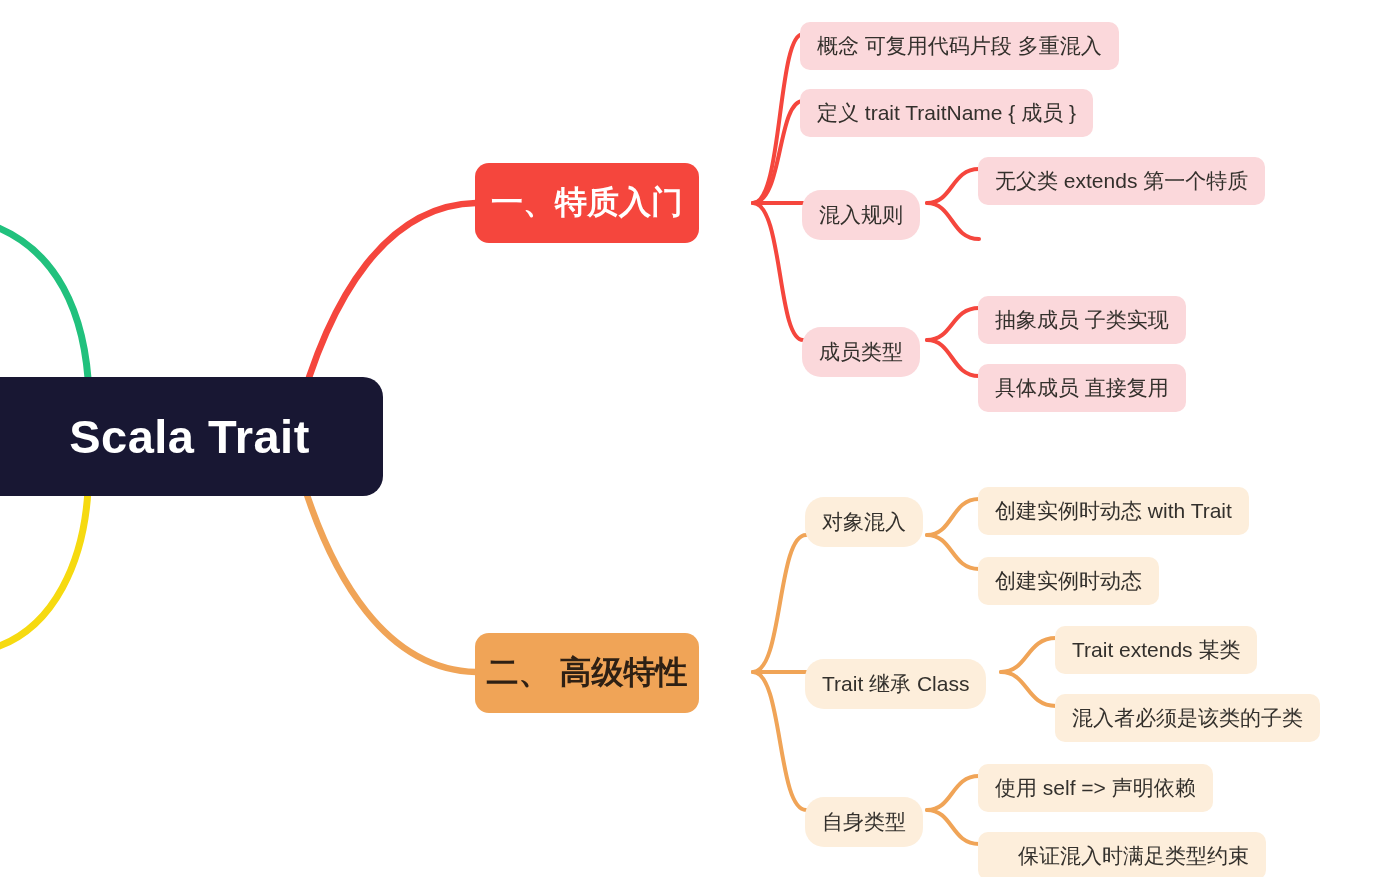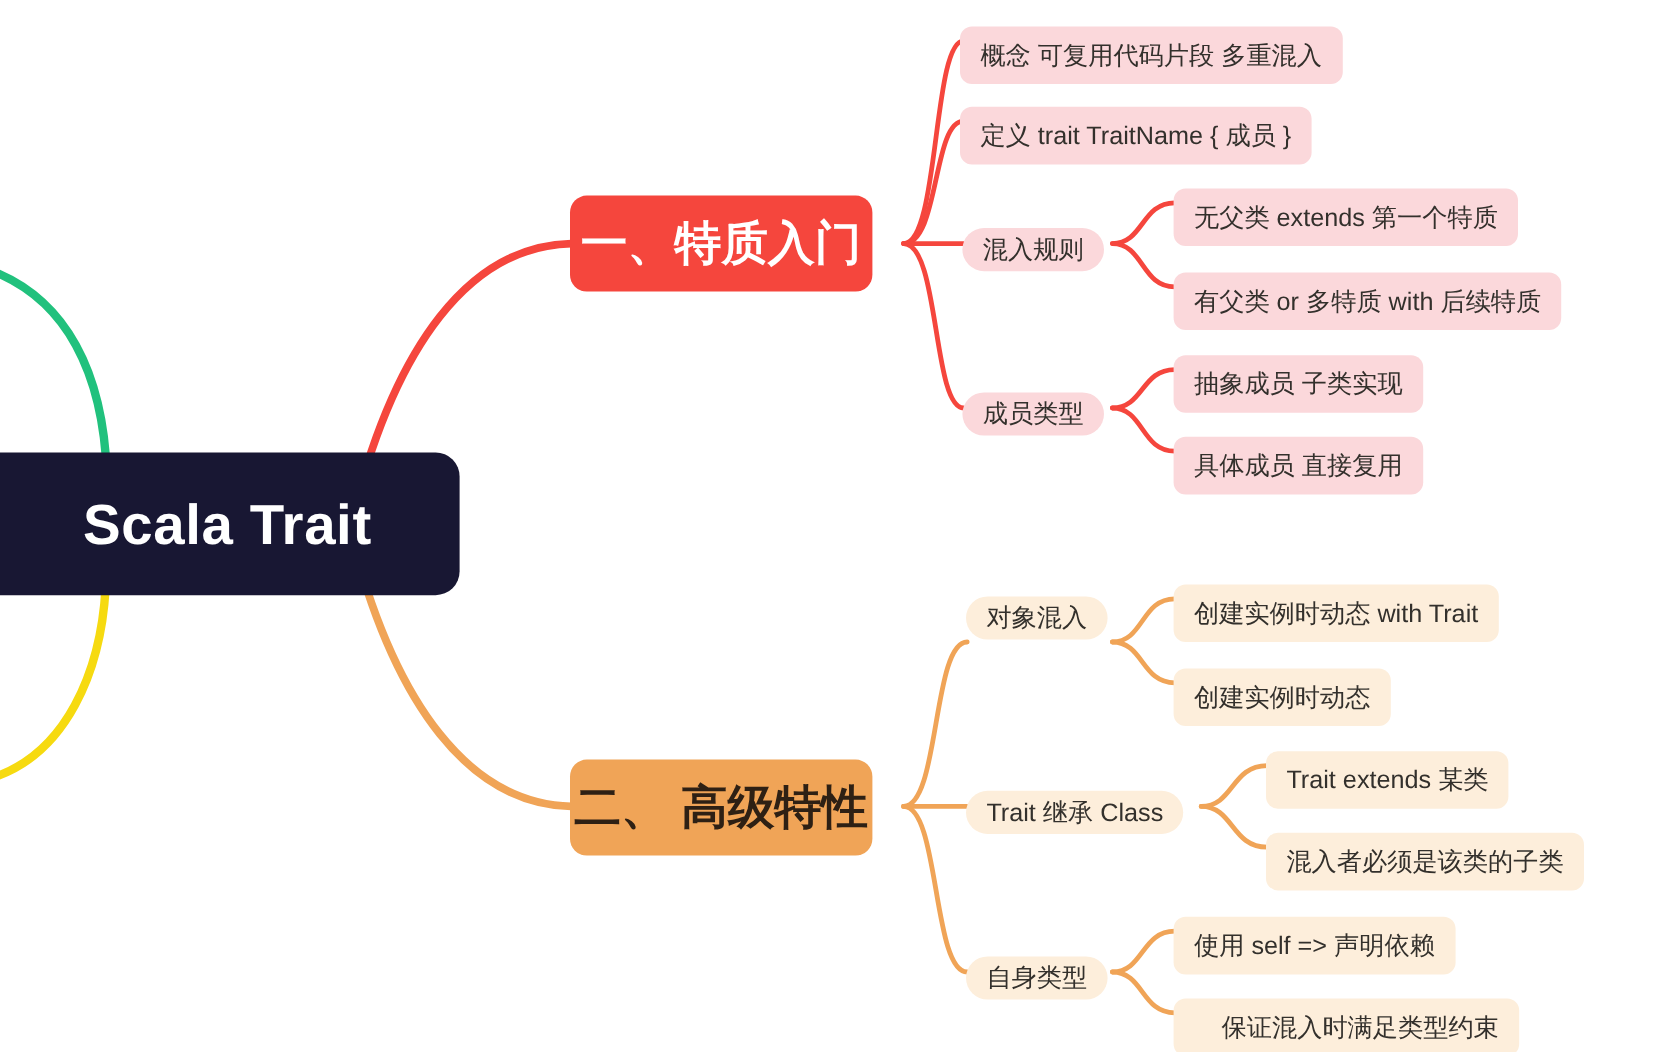--- a/index.html
+++ b/index.html
@@ -33,38 +33,38 @@
     width: 405px; height: 119px;
     background: var(--root-bg);
     color: var(--root-text);
     border-radius: 20px;
     font-size: 47px;
     font-weight: 700;
     letter-spacing: 0.5px;
     padding-left: 18px;
   }
   .branch-node {
-    width: 252px; height: 80px;
+    width: 224px; height: 80px;
     border-radius: 14px;
-    font-size: 39px;
+    font-size: 32px;
     font-weight: 600;
   }
   .branch-1 { left: 475px; top: 163px; background: var(--branch1); color: var(--branch1-text); }
   .branch-2 { left: 475px; top: 633px; background: var(--branch2); color: var(--branch2-text); }
 
   .child {
     height: 48px;
     border-radius: 10px;
     font-size: 21px;
     font-weight: 500;
     color: var(--child-text);
     padding: 0 17px;
     margin-top: 12px;
   }
-  .subtopic { height: 36px; border-radius: 19px; }
+  .subtopic { height: 50px; border-radius: 19px; }
   .pink  { background: var(--branch1-child-bg); }
   .cream { background: var(--branch2-child-bg); text-align: center; }
 </style>
 </head>
 <body>
 
 <div class="canvas">
 
   <svg class="connectors" width="1400" height="877" viewBox="0 0 1400 877">
 
@@ -102,21 +102,20 @@
   <div class="node root-node">Scala Trait</div>
 
   <div class="node branch-node branch-1">一、特质入门</div>
   <div class="node branch-node branch-2">二、 高级特性</div>
 
   <div class="node child pink" style="left:800px; top:10px;">概念 可复用代码片段 多重混入</div>
   <div class="node child pink" style="left:800px; top:77px;">定义 trait TraitName { 成员 }</div>
 
   <div class="node child subtopic pink" style="left:802px; top:178px;">混入规则</div>
   <div class="node child pink" style="left:978px; top:145px;">无父类 extends 第一个特质</div>
-  <div class="node child pink" style="left:978px; top:215px;">有父类 or 多特质 with 后续特质</div>
 
   <div class="node child subtopic pink" style="left:802px; top:315px;">成员类型</div>
   <div class="node child pink" style="left:978px; top:284px;">抽象成员 子类实现</div>
   <div class="node child pink" style="left:978px; top:352px;text-align:right;">具体成员 直接复用</div>
 
   <div class="node child subtopic cream" style="left:805px; top:485px;">对象混入</div>
   <div class="node child cream" style="left:978px; top:475px;">创建实例时动态 with Trait</div>
   <div class="node child cream" style="left:978px; top:545px;">创建实例时动态</div>
 
   <div class="node child subtopic cream" style="left:805px; top:647px;">Trait 继承 Class</div>

